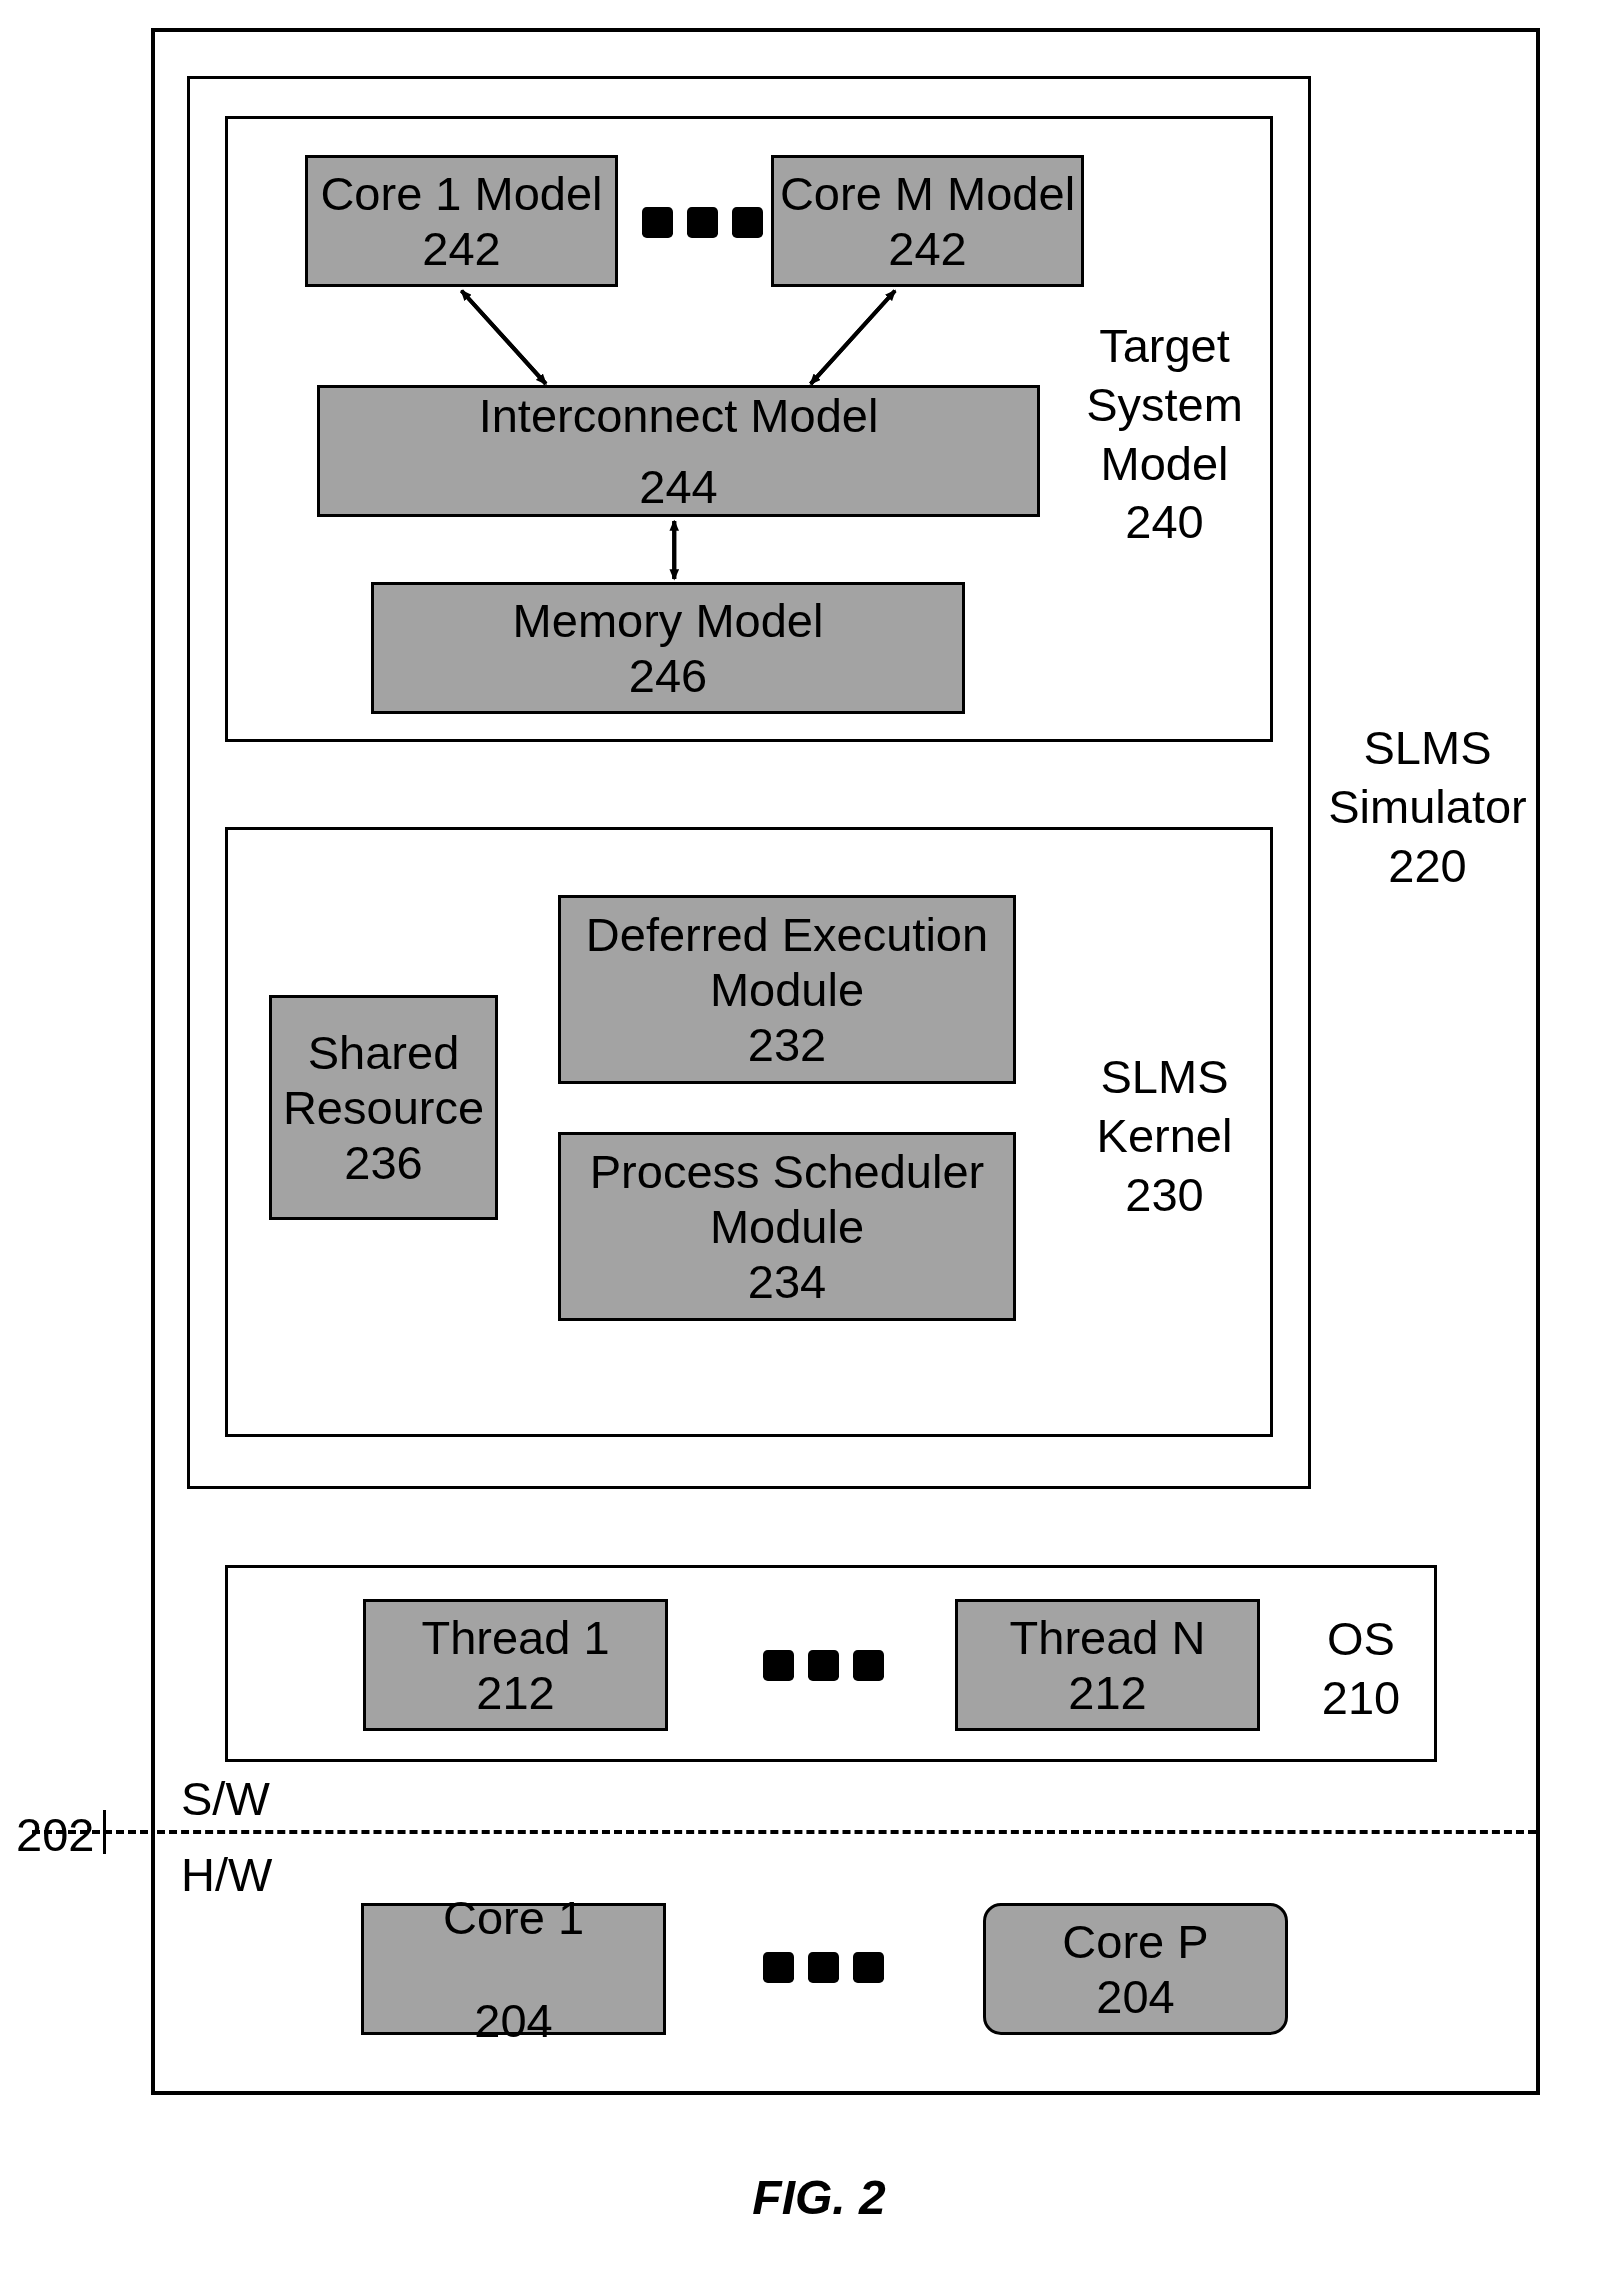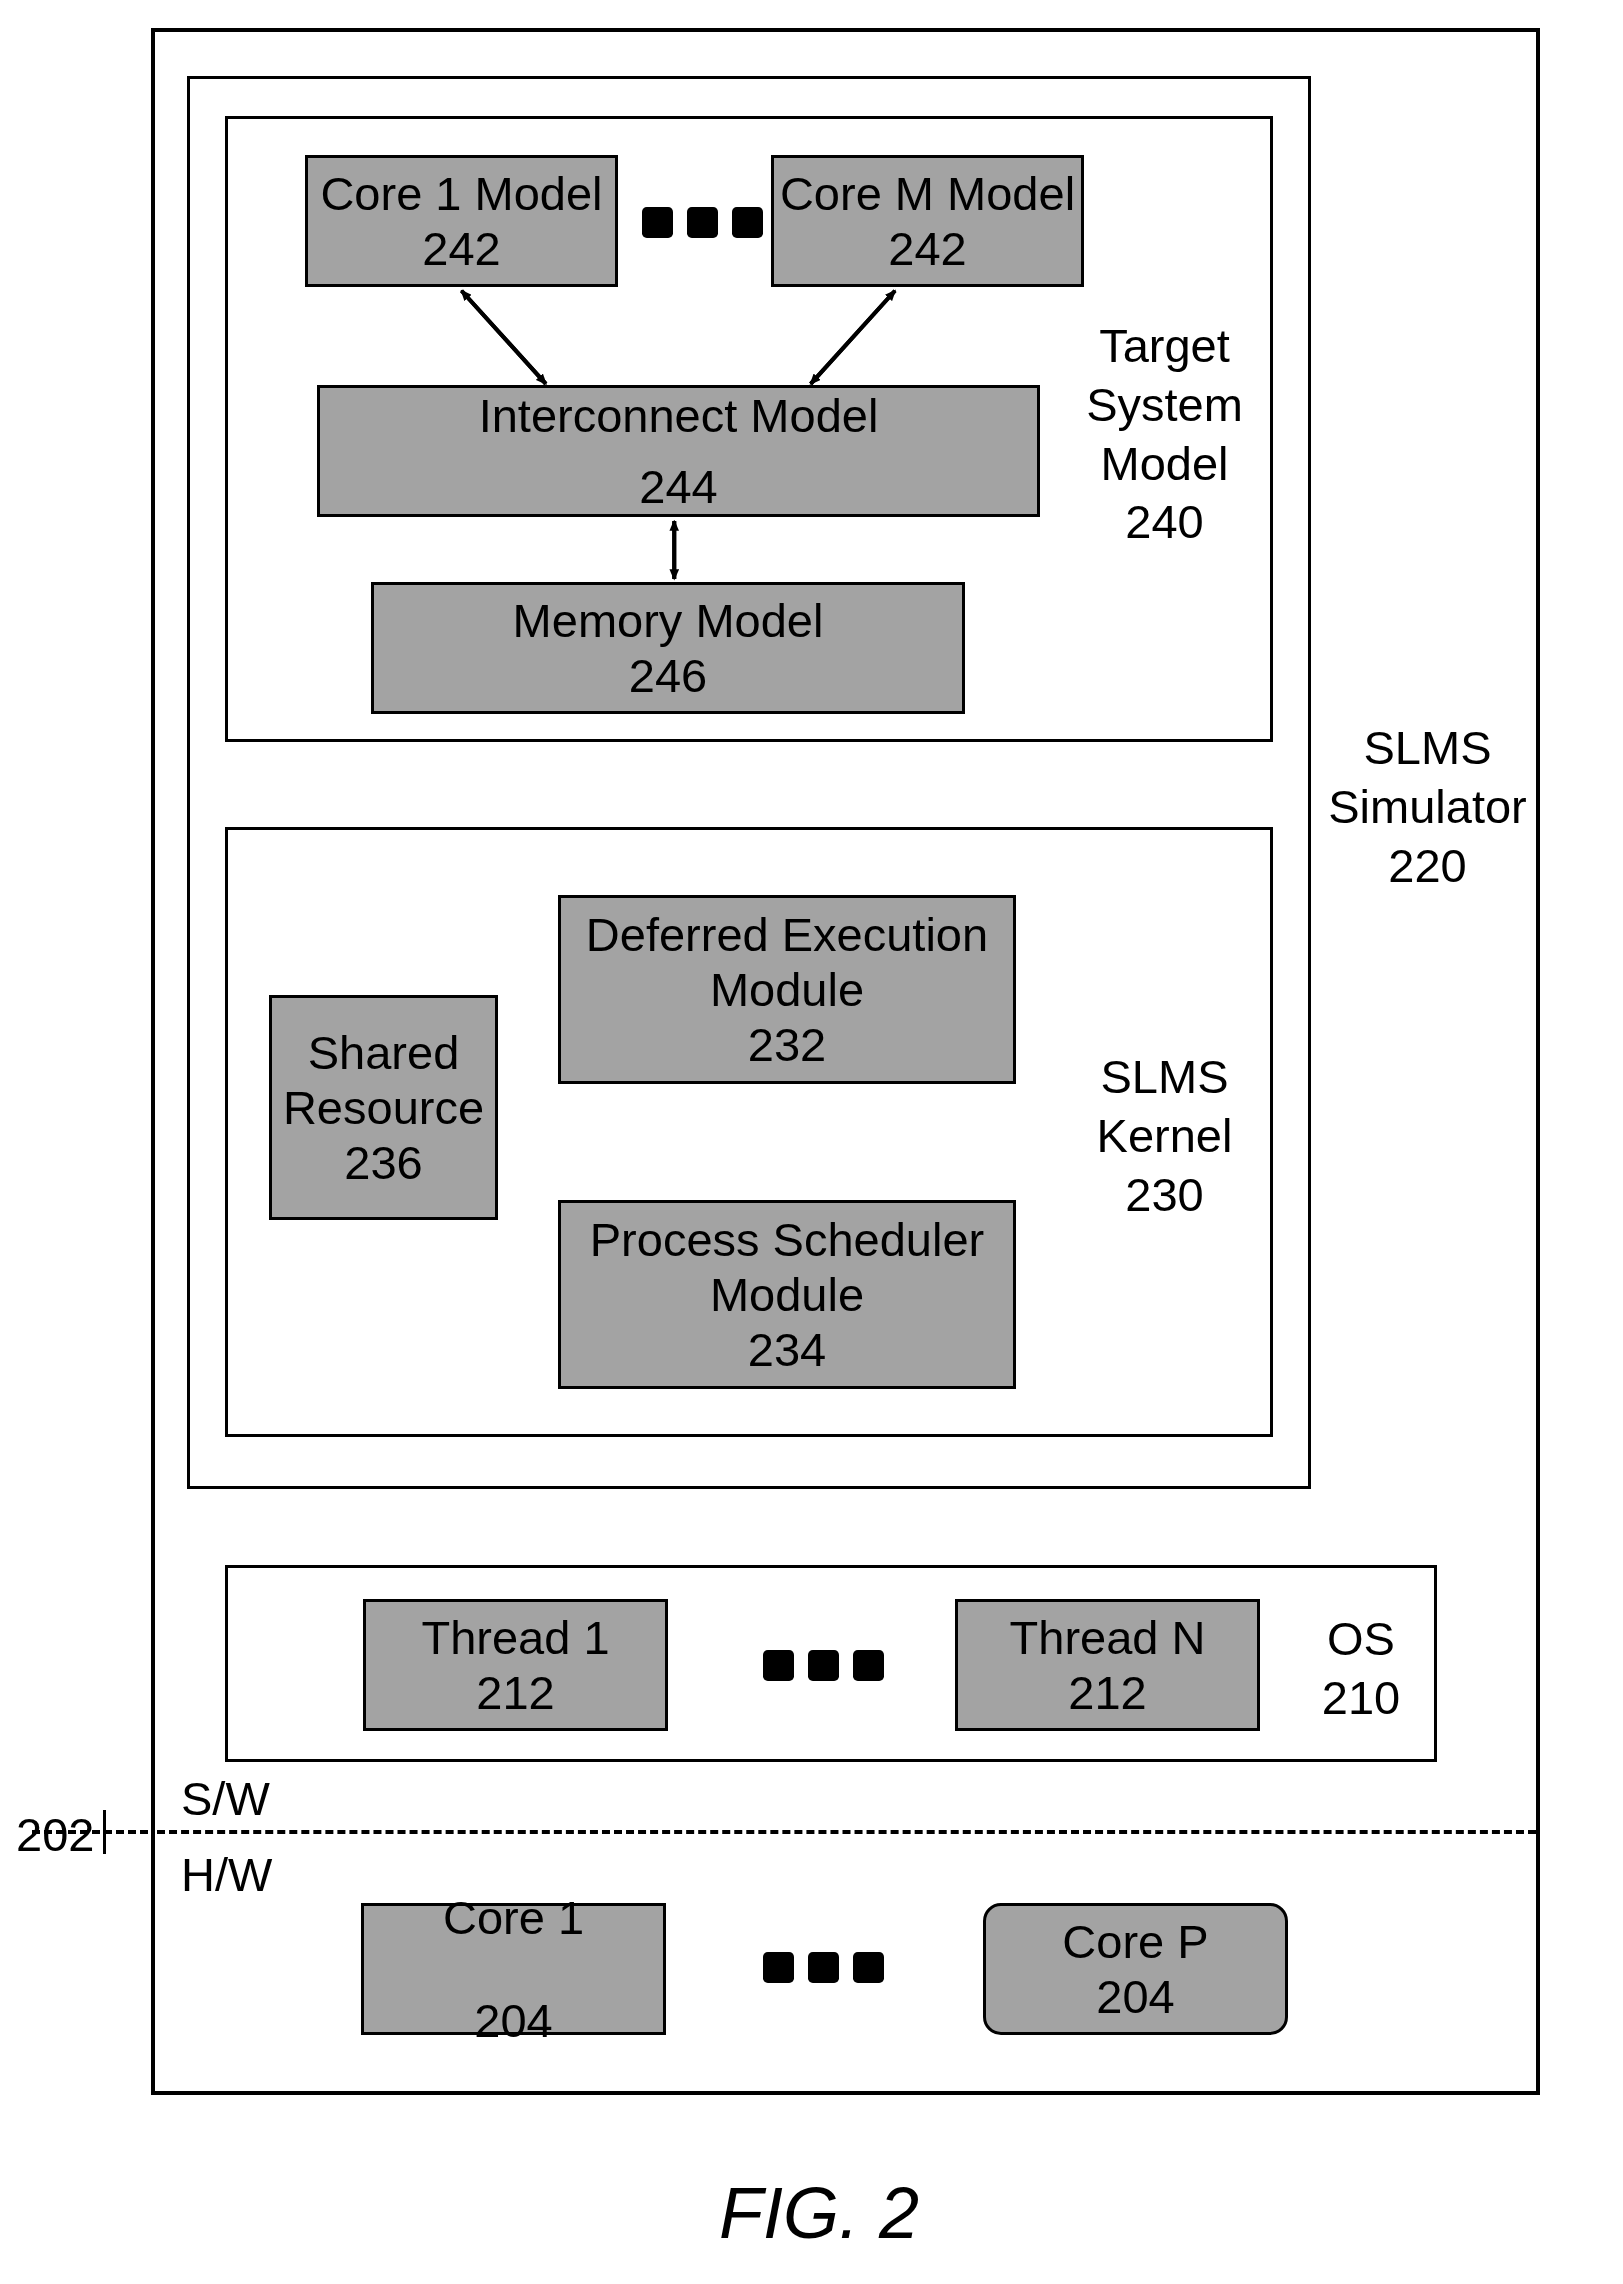--- a/index.html
+++ b/index.html
@@ -24,21 +24,21 @@
     flex-direction: column;
     justify-content: center;
     align-items: center;
   }
   .label {
     position: absolute;
     text-align: center;
     line-height: 1.25;
   }
   .sz58 { font-size: 47px; }
-  .sz90 { font-size: 72px; font-weight: normal; font-style: italic; padding-left: 15px; }
+  .sz90 { font-size: 48px; font-weight: bold; font-style: italic; padding-left: 15px; }
 
   .dash-seg {
     position: absolute;
     height: 0;
     border-top: 4.8px dashed #000;
   }
 
   .dots {
     position: absolute;
     display: flex;
@@ -154,21 +154,21 @@
     <div>Resource</div>
     <div>236</div>
   </div>
 
   <div class="box sz58" style="left:558px; top:895px; width:458px; height:189px;">
     <div>Deferred Execution</div>
     <div>Module</div>
     <div>232</div>
   </div>
 
-  <div class="box sz58" style="left:558px; top:1200px; width:458px; height:189px;text-align:center;">
+  <div class="box sz58" style="left:558px; top:1132px; width:458px; height:189px;text-align:center;">
     <div>Process Scheduler</div>
     <div>Module</div>
     <div>234</div>
   </div>
 
   <div class="label sz58" style="left:181px; top:1770px;"><span>S/W</span></div>
   <div class="label sz58" style="left:181px; top:1846px;"><span>H/W</span></div>
   <div class="label sz58" style="left:16px; top:1806px;"><span>202</span></div>
 
 

